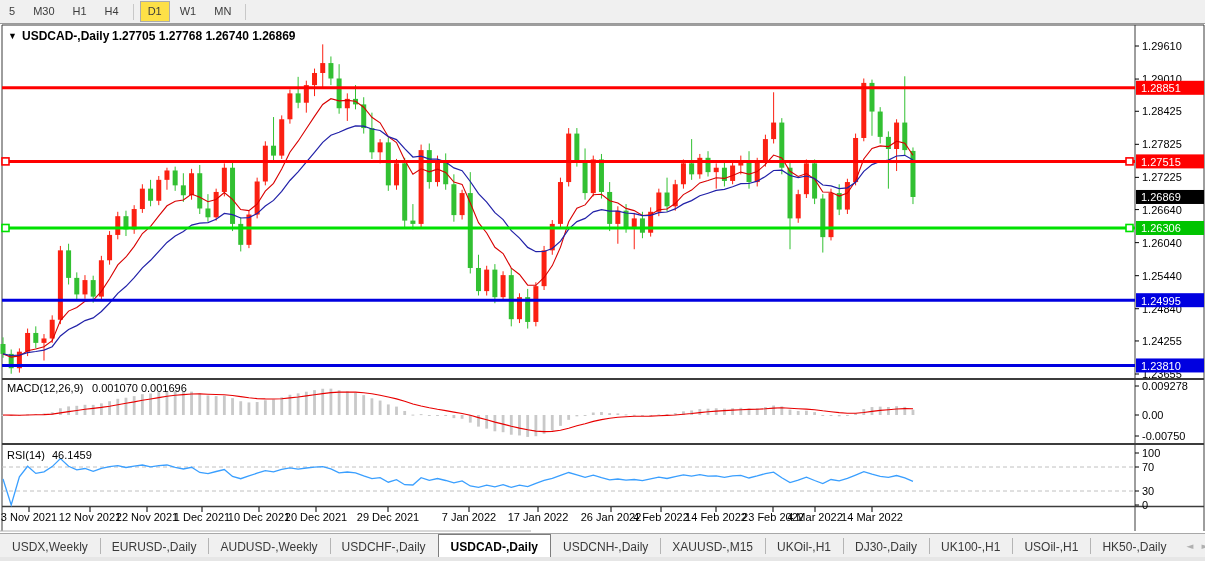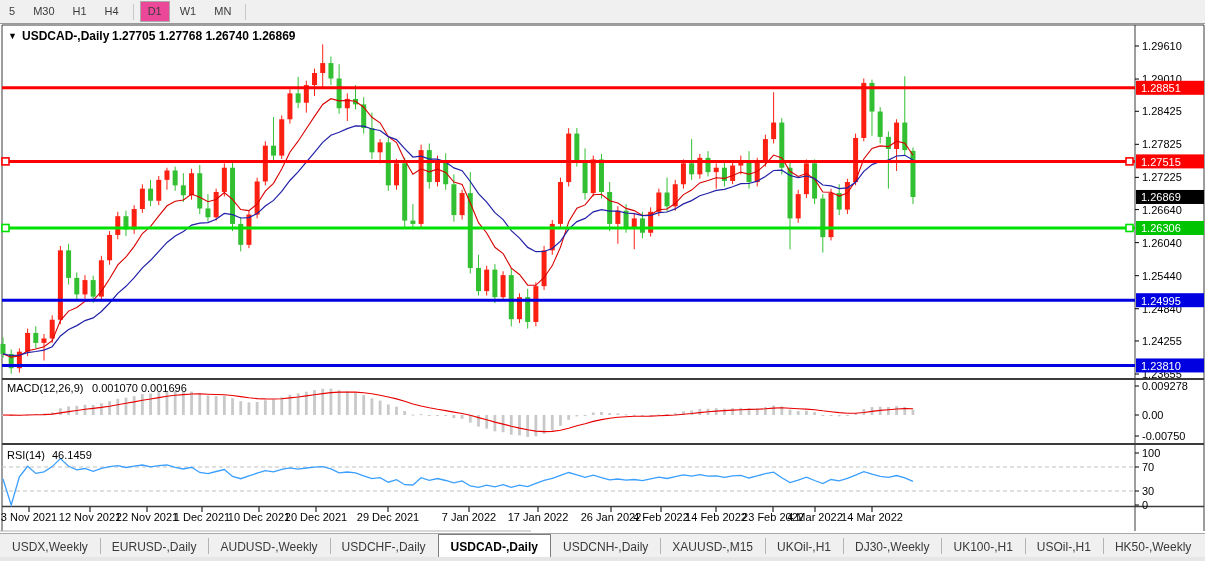--- a/index.html
+++ b/index.html
@@ -3,21 +3,21 @@
 <meta charset="utf-8">
 <style>
   html,body{margin:0;padding:0;width:1205px;height:561px;overflow:hidden;
     background:#f0f0f0;font-family:"Liberation Sans",sans-serif;-webkit-font-smoothing:antialiased;}
   #stage{position:relative;width:1205px;height:561px;background:#fff;}
   
   #toolbar{position:absolute;top:0;left:0;right:0;height:23px;background:#f0f0f0;
     border-bottom:1px solid #9a9a9a;display:flex;align-items:center;z-index:5;}
   .tf-btn{font-size:11px;color:#3c3c3c;padding:3px 7px;margin:0 1px;cursor:default;
     border:1px solid transparent;line-height:13px;}
-  .tf-btn.active{background:#ec4899;border:1px solid #ababab;}
+  .tf-btn.active{background:#fde047;border:1px solid #ababab;}
   .tf-sep{width:1px;height:16px;background:#c8c8c8;margin:0 5px;}
   
   #chart-svg{position:absolute;top:0;left:0;z-index:1;}
   
   #tabbar{position:absolute;top:533px;left:0;right:0;height:24px;background:#f0f0f0;
     border-top:1px solid #a8a8a8;display:flex;align-items:stretch;z-index:5;}
   .tab{font-size:12px;color:#3a3a3a;padding:4px 12px 3px 12px;white-space:nowrap;
     display:flex;align-items:center;position:relative;cursor:default;}
   .tab + .tab::before{content:"";position:absolute;left:0;top:4px;bottom:4px;width:1px;background:#b4b4b4;}
   .tab.active{background:#ffffff;border:1px solid #7d7d7d;border-bottom:none;font-weight:bold;color:#000;}
@@ -506,23 +506,23 @@
     </svg>
   <div id="tabbar">
       <div class="tab">USDX,Weekly</div>
       <div class="tab">EURUSD-,Daily</div>
       <div class="tab">AUDUSD-,Weekly</div>
       <div class="tab">USDCHF-,Daily</div>
       <div class="tab active">USDCAD-,Daily</div>
       <div class="tab">USDCNH-,Daily</div>
       <div class="tab">XAUUSD-,M15</div>
       <div class="tab">UKOil-,H1</div>
-      <div class="tab">DJ30-,Weekly</div>
+      <div class="tab">DJ30-,Daily</div>
       <div class="tab">UK100-,H1</div>
       <div class="tab">USOil-,H1</div>
-      <div class="tab">HK50-,Weekly</div>
+      <div class="tab">HK50-,Daily</div>
       <div id="tab-arrows">
         <span class="tab-arrow">◄</span>
         <span class="tab-arrow">►</span>
       </div>
     </div>
   <div id="statusstrip"></div>
 </div>
 
 </body></html>

